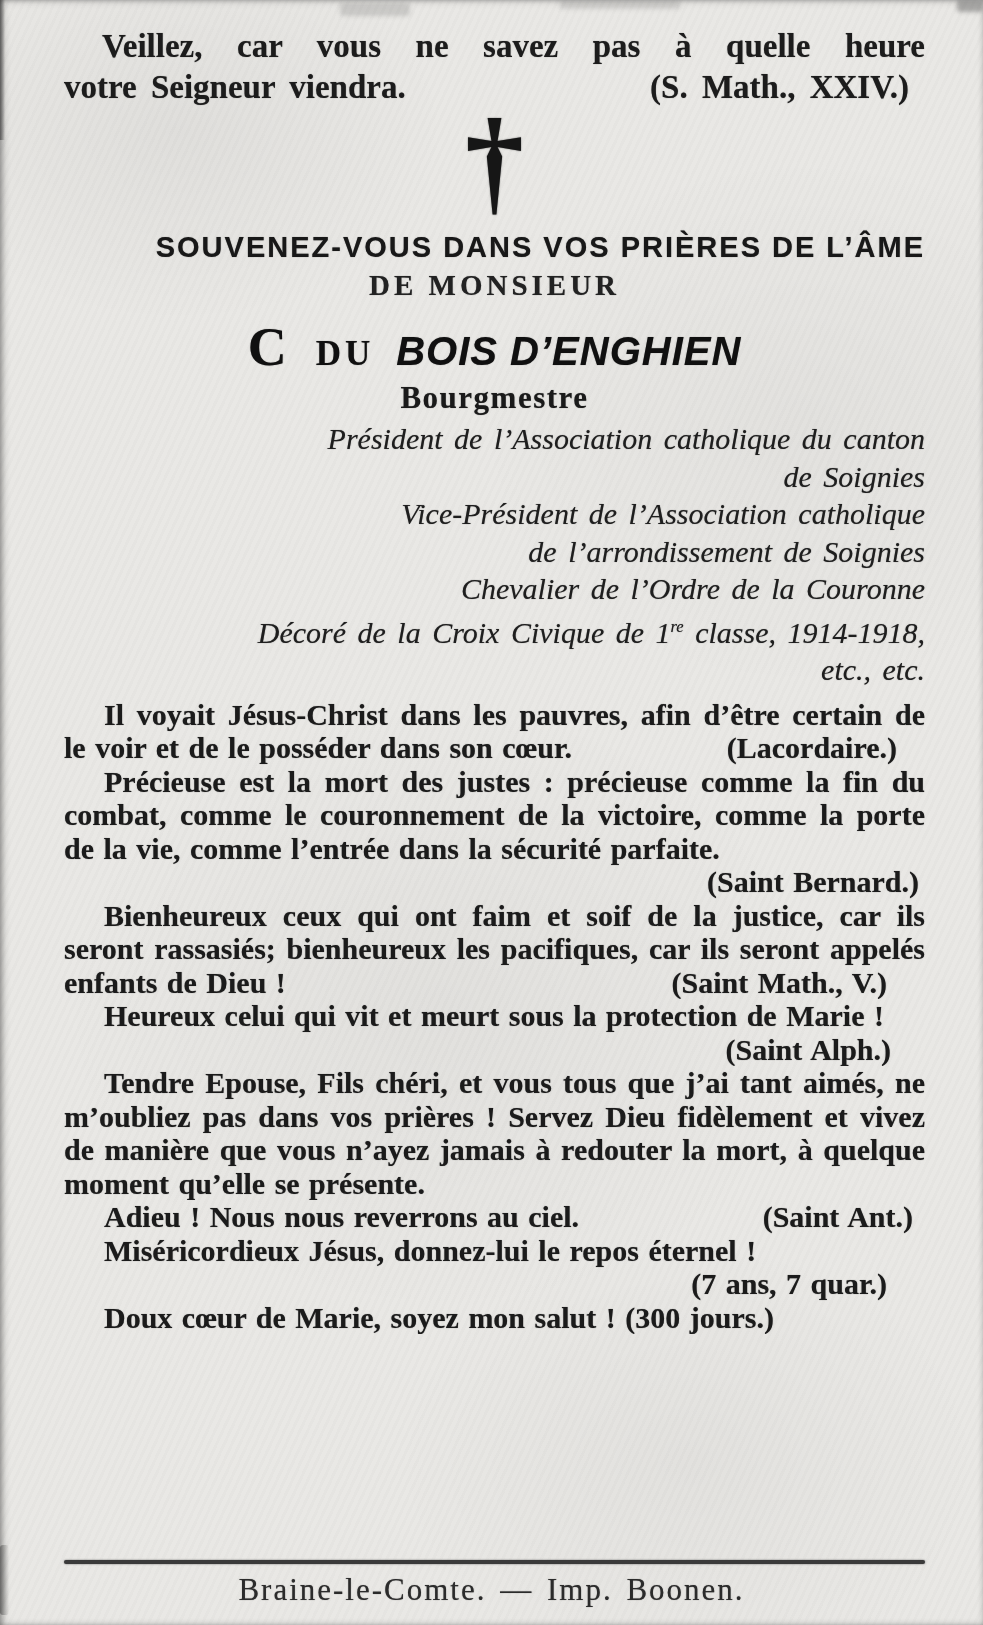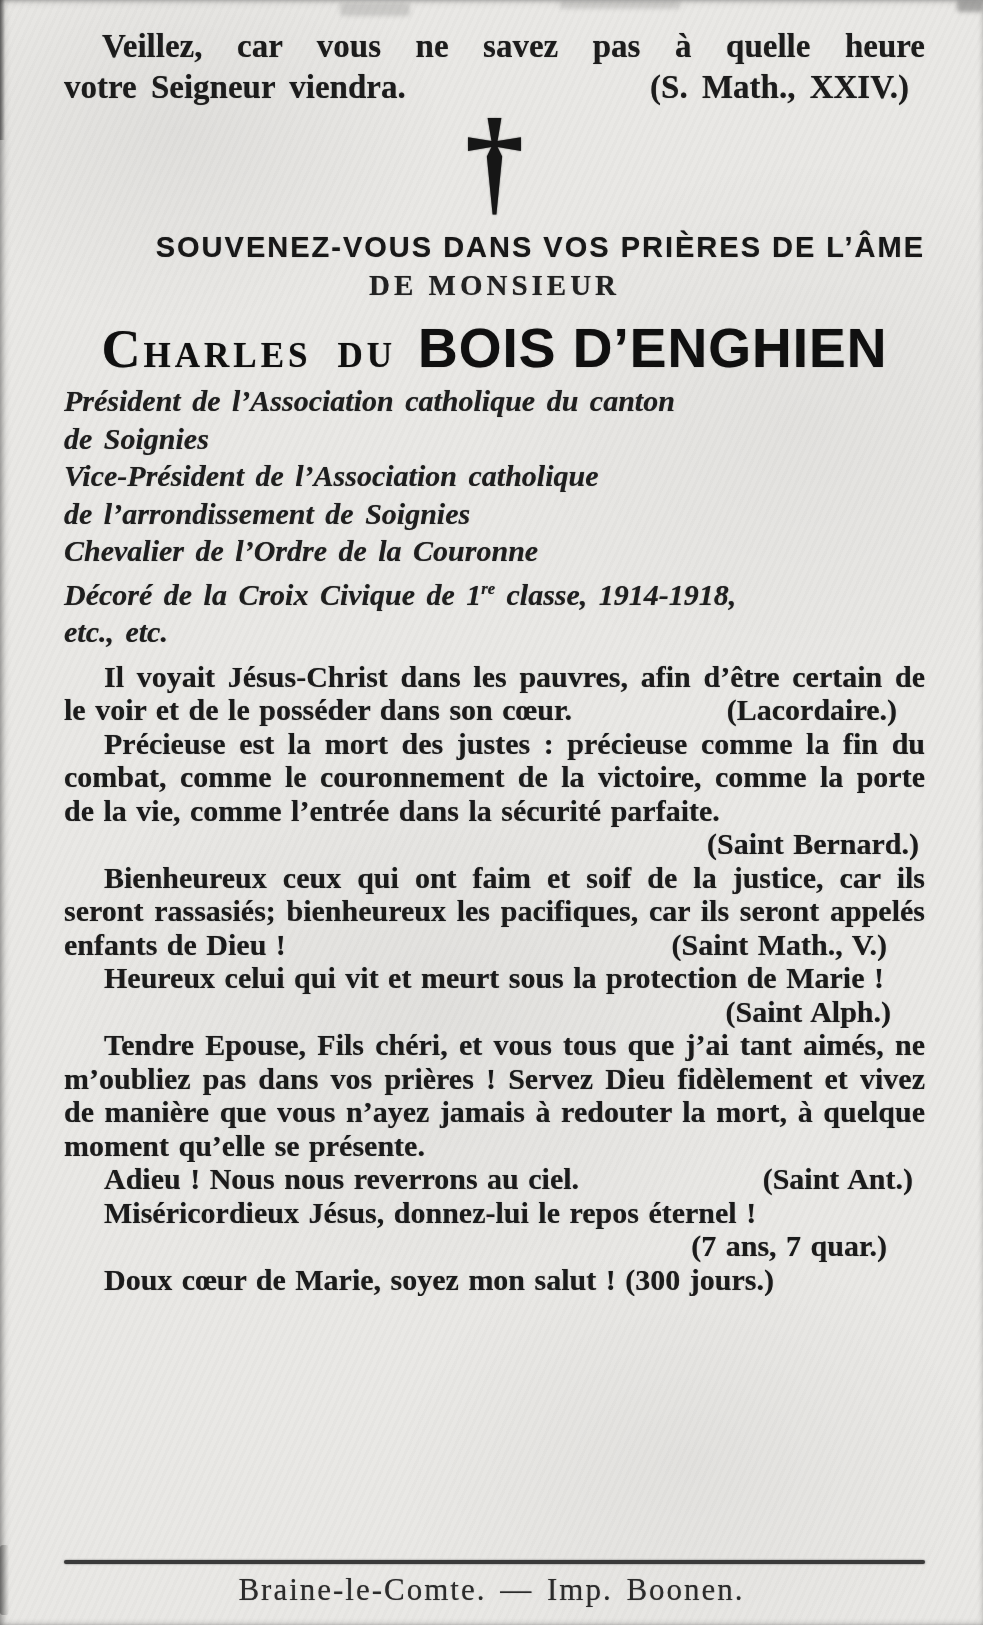--- a/index.html
+++ b/index.html
@@ -40,25 +40,25 @@
     font-family:"Liberation Sans", sans-serif;font-weight:bold;
     font-size:29px;letter-spacing:2px;line-height:38px;color:#181818;}
   .intro2{margin-top:2px;text-align:center;
     font-weight:bold;font-size:29px;letter-spacing:4px;line-height:34px;color:#222;}
 
   
   .name-row{margin-top:14px;display:flex;align-items:baseline;justify-content:center;white-space:nowrap;color:#101010;}
   .name-initial{font-weight:bold;font-size:54px;letter-spacing:3px;}
   .name-sc{font-weight:bold;font-size:35px;letter-spacing:4px;}
   .name-particle{font-weight:bold;font-size:35px;letter-spacing:4px;margin:0 22px 0 26px;}
-  .name-big{font-family:"Liberation Sans", sans-serif;font-weight:bold;font-size:55px;letter-spacing:1px;}
+  .name-big{font-family:"Liberation Sans", sans-serif;font-weight:bold;font-size:40px;letter-spacing:1px;font-style:italic;}
   .role{text-align:center;font-weight:bold;font-size:31px;line-height:40px;letter-spacing:1.5px;color:#1a1a1a;}
 
   
-  .honors{margin-top:2px;text-align:left;font-weight:bold;font-style:italic;
+  .honors{margin-top:2px;text-align:right;font-weight:normal;font-style:italic;
     font-size:30px;line-height:37.5px;word-spacing:4px;color:#1e1e1e;}
   .honor-line sup{font-size:0.55em;}
 
   
   .body-text{margin-top:9px;font-weight:bold;font-size:30px;line-height:33.5px;color:#1b1b1b;}
   .para{margin:0;text-align:justify;text-indent:40px;word-spacing:2px;overflow:hidden;}
   .attr-float{float:right;}
 
   
   .rule{position:absolute;left:64px;right:58px;top:1560px;height:4px;
@@ -95,25 +95,25 @@
 
   <div class="cross-row">
     <span class="cross-glyph">†</span>
   </div>
 
   <div class="intro1 soft">SOUVENEZ-VOUS DANS VOS PRIÈRES DE L’ÂME</div>
   <div class="intro2 soft">DE MONSIEUR</div>
 
   <div class="name-row soft">
     <span class="name-initial">C</span>
-      <span class="name-sc">HARLES</span>
     <span class="name-particle">DU</span>
     <span class="name-big">BOIS D’ENGHIEN</span>
   </div>
 
+  <div class="role soft">Bourgmestre</div>
 
   <div class="honors soft">
       <div class="honor-line">Président de l’Association catholique du canton</div>
       <div class="honor-line">de Soignies</div>
       <div class="honor-line">Vice-Président de l’Association catholique</div>
       <div class="honor-line">de l’arrondissement de Soignies</div>
       <div class="honor-line">Chevalier de l’Ordre de la Couronne</div>
       <div class="honor-line">Décoré de la Croix Civique de 1<sup>re</sup> classe, 1914-1918,</div>
       <div class="honor-line">etc., etc.</div>
     </div>

